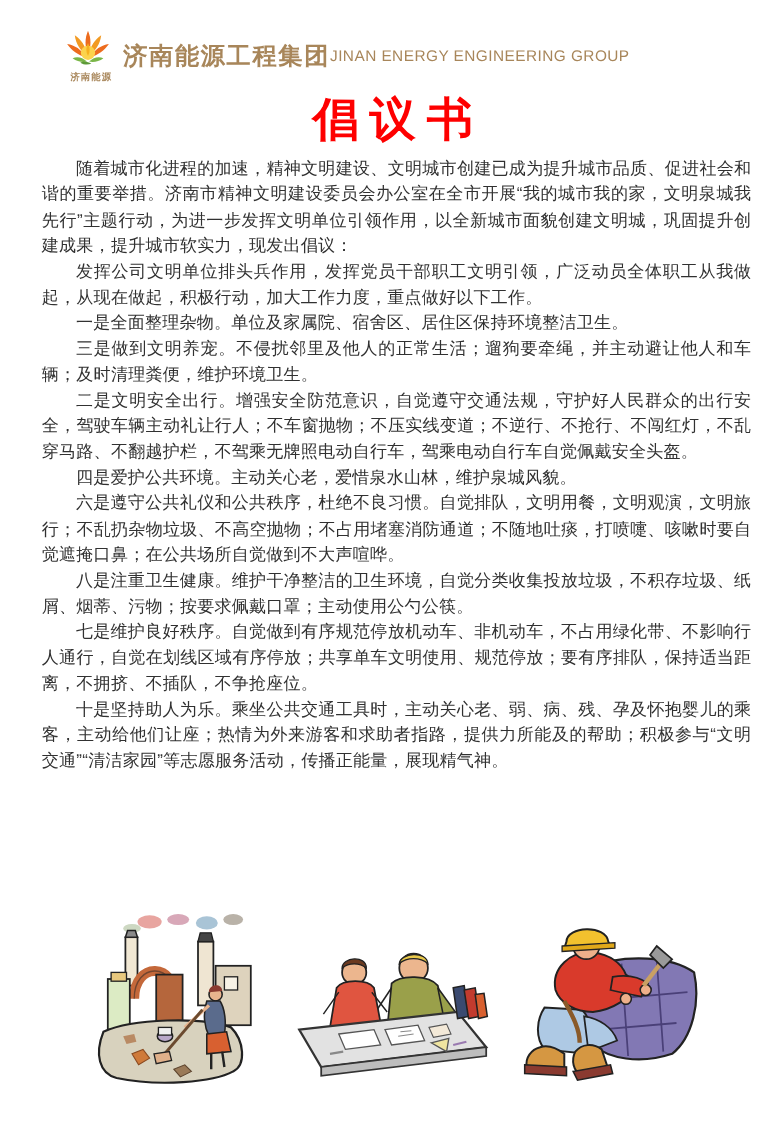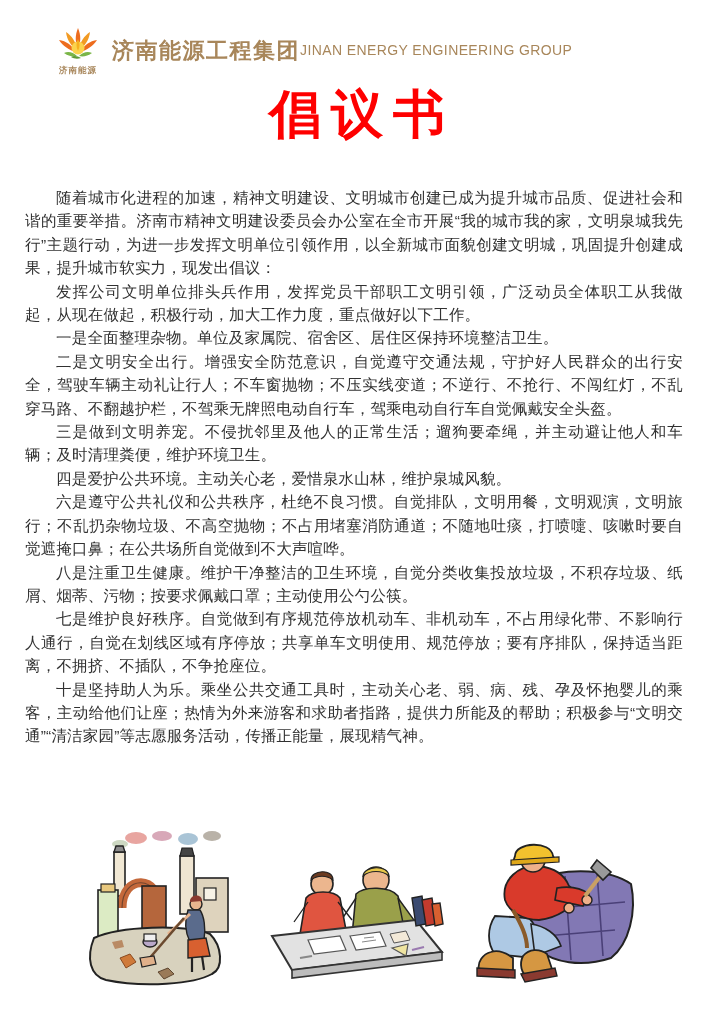--- a/index.html
+++ b/index.html
@@ -9,50 +9,50 @@
     margin:0 auto;
     background:#ffffff;
     font-family:"Liberation Sans","DejaVu Sans",sans-serif;
     overflow:hidden;
   }
   
   .logo-row{
     position:absolute;left:54px;top:26px;
     display:flex;align-items:center;gap:10px;
   }
-  .logo-mark{display:flex;flex-direction:column;align-items:center;width:48px;}
+  .logo-mark{display:flex;flex-direction:column;align-items:flex-end;width:48px;}
   .logo-mark svg{display:block;}
   .logo-mark-caption{
     font-size:8.5px;font-weight:bold;color:#a8865a;
     letter-spacing:1px;margin-top:1px;white-space:nowrap;
   }
   .logo-text{display:flex;flex-direction:row;justify-content:center;}
   .logo-cn{
     font-size:22px;font-weight:bold;color:#a8865a;
     letter-spacing:1.5px;line-height:1.1;
   }
   .logo-en{
     font-size:14px;color:#a8865a;letter-spacing:0.4px;
     margin-top:3px;white-space:nowrap;
   }
   
   .doc-title{
     margin-top:88px;
     text-align:center;
-    font-size:52px;
+    font-size:42px;
     font-weight:900;
     color:#fe0000;
     letter-spacing:10px;
     line-height:1;
     font-family:"Liberation Sans","DejaVu Sans",sans-serif;
     margin-left:15px;
   }
   
   .doc-body{
-    position:absolute;left:25px;right:26px;top:142px;margin-top:44px;
+    position:absolute;left:38px;right:26px;top:142px;
   }
   .doc-body p{
     margin:0;
     text-indent:2em;
     font-size:15.5px;
     line-height:23.4px;
     color:#313131;
     font-weight:500;
     text-align:justify;
     letter-spacing:0.2px;
@@ -97,22 +97,22 @@
       <span class="logo-en">JINAN ENERGY ENGINEERING GROUP</span>
     </div>
   </div>
 
   <div class="doc-title">倡议书</div>
 
   <div class="doc-body">
     <p>随着城市化进程的加速，精神文明建设、文明城市创建已成为提升城市品质、促进社会和谐的重要举措。济南市精神文明建设委员会办公室在全市开展“我的城市我的家，文明泉城我先行”主题行动，为进一步发挥文明单位引领作用，以全新城市面貌创建文明城，巩固提升创建成果，提升城市软实力，现发出倡议：</p>
     <p>发挥公司文明单位排头兵作用，发挥党员干部职工文明引领，广泛动员全体职工从我做起，从现在做起，积极行动，加大工作力度，重点做好以下工作。</p>
     <p>一是全面整理杂物。单位及家属院、宿舍区、居住区保持环境整洁卫生。</p>
+    <p>三是做到文明养宠。不侵扰邻里及他人的正常生活；遛狗要牵绳，并主动避让他人和车辆；及时清理粪便，维护环境卫生。</p>
     <p>二是文明安全出行。增强安全防范意识，自觉遵守交通法规，守护好人民群众的出行安全，驾驶车辆主动礼让行人；不车窗抛物；不压实线变道；不逆行、不抢行、不闯红灯，不乱穿马路、不翻越护栏，不驾乘无牌照电动自行车，驾乘电动自行车自觉佩戴安全头盔。</p>
-    <p>三是做到文明养宠。不侵扰邻里及他人的正常生活；遛狗要牵绳，并主动避让他人和车辆；及时清理粪便，维护环境卫生。</p>
     <p>四是爱护公共环境。主动关心老，爱惜泉水山林，维护泉城风貌。</p>
     <p>六是遵守公共礼仪和公共秩序，杜绝不良习惯。自觉排队，文明用餐，文明观演，文明旅行；不乱扔杂物垃圾、不高空抛物；不占用堵塞消防通道；不随地吐痰，打喷嚏、咳嗽时要自觉遮掩口鼻；在公共场所自觉做到不大声喧哗。</p>
     <p>八是注重卫生健康。维护干净整洁的卫生环境，自觉分类收集投放垃圾，不积存垃圾、纸屑、烟蒂、污物；按要求佩戴口罩；主动使用公勺公筷。</p>
     <p>七是维护良好秩序。自觉做到有序规范停放机动车、非机动车，不占用绿化带、不影响行人通行，自觉在划线区域有序停放；共享单车文明使用、规范停放；要有序排队，保持适当距离，不拥挤、不插队，不争抢座位。</p>
     <p>十是坚持助人为乐。乘坐公共交通工具时，主动关心老、弱、病、残、孕及怀抱婴儿的乘客，主动给他们让座；热情为外来游客和求助者指路，提供力所能及的帮助；积极参与“文明交通”“清洁家园”等志愿服务活动，传播正能量，展现精气神。</p>
   </div>
 
   <div class="illustrations">
 
     <div class="illo">

